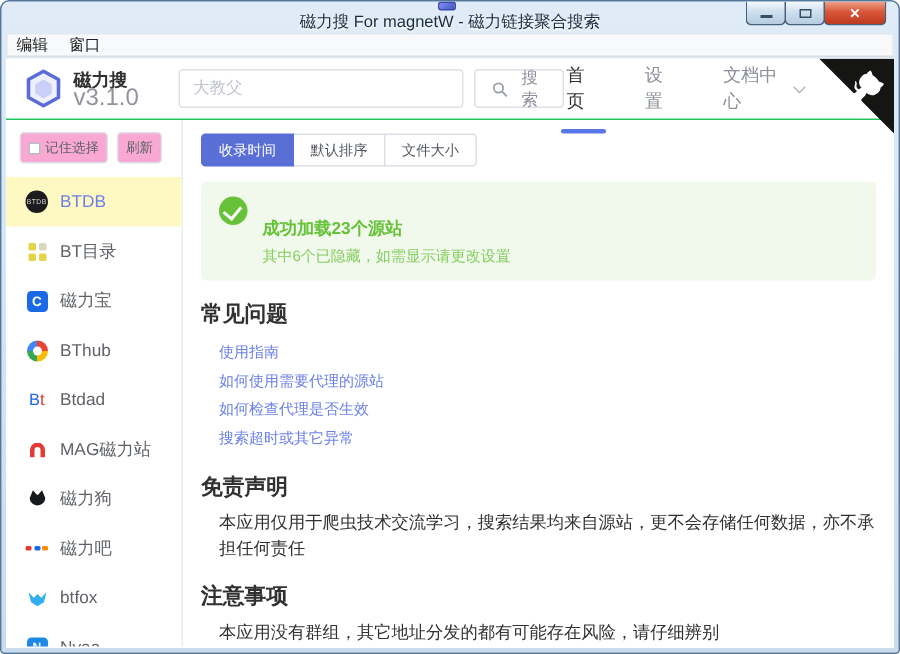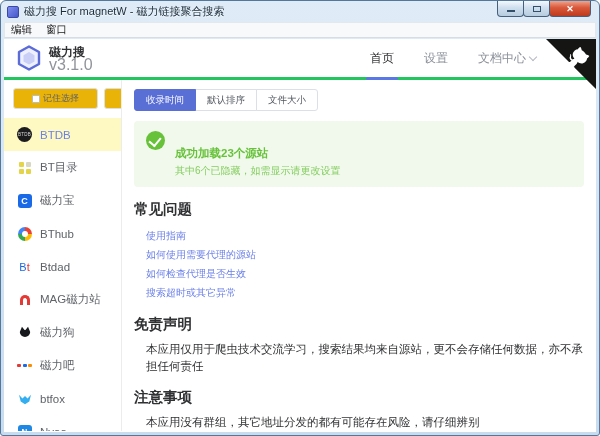--- a/index.html
+++ b/index.html
@@ -2,40 +2,40 @@
 <html><head>
 <meta charset="utf-8">
 <style>
   * { margin:0; padding:0; box-sizing:border-box; }
   html,body { font-family:"Liberation Sans", sans-serif; background:#fff; }
 
   
   .window{ width:600px; height:436px; position:relative;
     background:linear-gradient(#dfecf7,#c9dcee);
     border:1px solid #54789c; border-radius:6px 6px 3px 3px; overflow:hidden; }
-  .titlebar{ height:21px; display:flex; align-items:center; padding:0 6px; position:relative; }
+  .titlebar{ height:21px; display:flex; align-items:center; padding:0 6px; position:relative;flex-direction:column; }
   .titlebar-icon{ width:12px; height:12px; border-radius:2px; margin-right:5px;
     background:linear-gradient(135deg,#7f8ff0,#4656c8); border:1px solid #3a49a8; }
   .titlebar-text{ font-size:11px; color:#1b2b3a; white-space:nowrap; text-shadow:0 1px 1px rgba(255,255,255,.8); }
   .win-controls{ position:absolute; top:0; right:8px; display:flex; }
   .win-btn{ height:16px; border:1px solid #46607c; border-top:none; border-radius:0 0 4px 4px;
     display:flex; align-items:center; justify-content:center; font-size:9px; color:#fff; cursor:pointer; margin-left:-1px; }
   .win-btn.minmax{ width:27px; background:linear-gradient(#f4f9fd,#cfdfee 45%,#b6ccdf); color:#33506b; }
   .win-btn.close{ width:42px; background:linear-gradient(#f0a38c,#d9573a 45%,#bf3a1e); font-weight:bold; }
   .glyph-min{ width:8px; height:2px; background:#33506b; margin-top:5px; }
   .glyph-max{ width:8px; height:6px; border:1px solid #33506b; }
   .menubar{ height:16px; margin:0 3px; background:#f7f9fb; border:1px solid #e2e8ee; border-bottom:1px solid #d7dde3;
     display:flex; align-items:center; padding:0 6px; gap:14px; }
   .menu-item{ font-size:10.5px; color:#222; cursor:default; }
 
   
   .app{ position:absolute; left:3px; right:3px; top:38px; bottom:3px; background:#fff; overflow:hidden; }
 
   
-  .app-header{ height:41px; border-bottom:3px solid #22c55e; display:flex; align-items:center; padding:0 12px; position:relative; }
+  .app-header{ height:41px; border-bottom:1px solid #22c55e; display:flex; align-items:center; padding:0 12px; position:relative; }
   .logo-wrap{ display:flex; align-items:center; gap:7px; }
   .logo-text .name{ font-size:12px; font-weight:bold; color:#303133; line-height:13px; }
   .logo-text .ver{ font-size:16px; color:#909399; line-height:11px; }
   .search-wrap{ display:flex; align-items:center; margin-left:26px; gap:7px; }
   .search-input{ width:200px; height:26px; border:1px solid #dcdfe6; border-radius:3px; font-size:11px;
     padding:0 9px; color:#606266; outline:none; font-family:"Liberation Sans",sans-serif; }
   .search-input::placeholder{ color:#c0c4cc; }
   .search-btn{ height:26px; padding:0 11px; border:1px solid #dcdfe6; border-radius:3px; background:#fff;
     font-size:11px; color:#8b909a; display:flex; align-items:center; gap:4px; cursor:pointer; }
   .nav{ margin-left:auto; margin-right:46px; display:flex; gap:26px; }
@@ -46,22 +46,22 @@
   .chev{ width:6px; height:6px; border-right:1.5px solid #b3b8c2; border-bottom:1.5px solid #b3b8c2;
     transform:rotate(45deg); margin-top:-3px; }
 
   
   .gh-corner{ position:absolute; top:0; right:0; width:50px; height:50px; z-index:5; cursor:pointer; }
 
   
   .app-body{ display:flex; height:calc(100% - 42px); }
   .sidebar{ width:118px; border-right:1px solid #ececec; padding-top:8px; flex:none; overflow:hidden; }
   .side-actions{ display:flex; gap:6px; padding:0 9px 9px; }
-  .side-btn{ border:1px solid #dcdfe6; border-radius:3px; background:#eab308; color:#606266; font-size:9px;
-    padding:3px 18px; display:flex; align-items:center; gap:3px; cursor:pointer; white-space:nowrap; }
+  .side-btn{ border:1px solid #dcdfe6; border-radius:3px; background:#f9a8d4; color:#606266; font-size:9px;
+    padding:3px 5px; display:flex; align-items:center; gap:3px; cursor:pointer; white-space:nowrap; }
   .cbx{ width:8px; height:8px; border:1px solid #b8bcc4; border-radius:1px; background:#fff; }
   .source-list{ }
   .source-item{ height:33px; display:flex; align-items:center; gap:8px; padding-left:13px; font-size:11.5px;
     color:#5f6368; cursor:pointer; }
   .source-item.active{ background:#fef9c3; color:#6b80e8; }
   .sic{ width:15px; height:15px; flex:none; display:flex; align-items:center; justify-content:center; }
 
   
   .ic-btdb{ width:15px; height:15px; border-radius:50%; background:#1c1c1e; color:#d9d9d9; font-size:4.5px;
     display:flex; align-items:center; justify-content:center; letter-spacing:.3px;}
@@ -144,20 +144,30 @@
         <svg width="26" height="26" viewBox="0 0 26 26">
           <polygon points="13,1.5 23,7 23,19 13,24.5 3,19 3,7" fill="#eef0fe" stroke="#5b6cd9" stroke-width="2.4" stroke-linejoin="round"></polygon>
           <polygon points="13,7 18.5,10.2 18.5,16.4 13,19.6 7.5,16.4 7.5,10.2" fill="#c9cff6"></polygon>
         </svg>
         <div class="logo-text">
           <div class="name">磁力搜</div>
           <div class="ver">v3.1.0</div>
         </div>
       </div>
 
+      <div class="search-wrap">
+        <input class="search-input" type="text" placeholder="大教父" style="">
+        <button class="search-btn">
+          <svg width="11" height="11" viewBox="0 0 12 12">
+            <circle cx="5" cy="5" r="3.6" fill="none" stroke="#9aa0aa" stroke-width="1.4"></circle>
+            <line x1="8" y1="8" x2="11" y2="11" stroke="#9aa0aa" stroke-width="1.4" stroke-linecap="round"></line>
+          </svg>
+          <span>搜索</span>
+        </button>
+      </div>
 
       <div class="nav">
         <div class="nav-item active">
           <span>首页</span>
         </div>
         <div class="nav-item">
           <span>设置</span>
         </div>
         <div class="nav-item">
           <span>文档中心</span>

